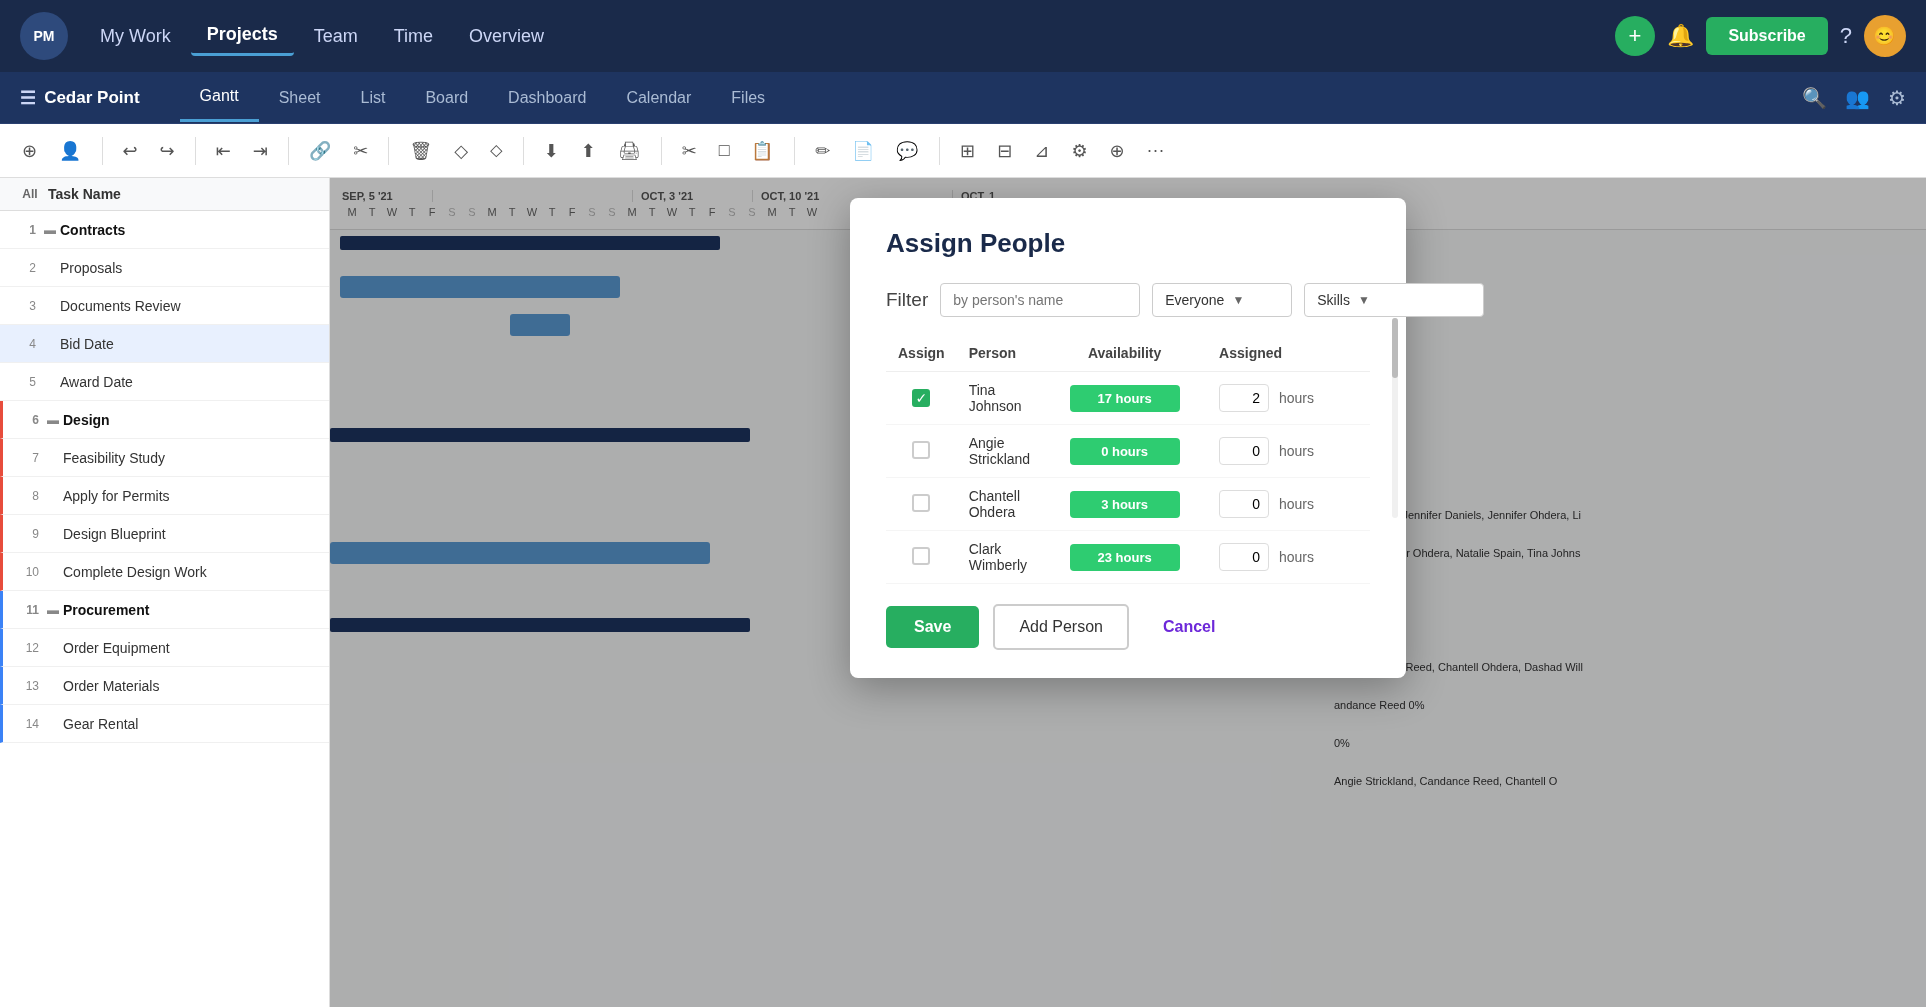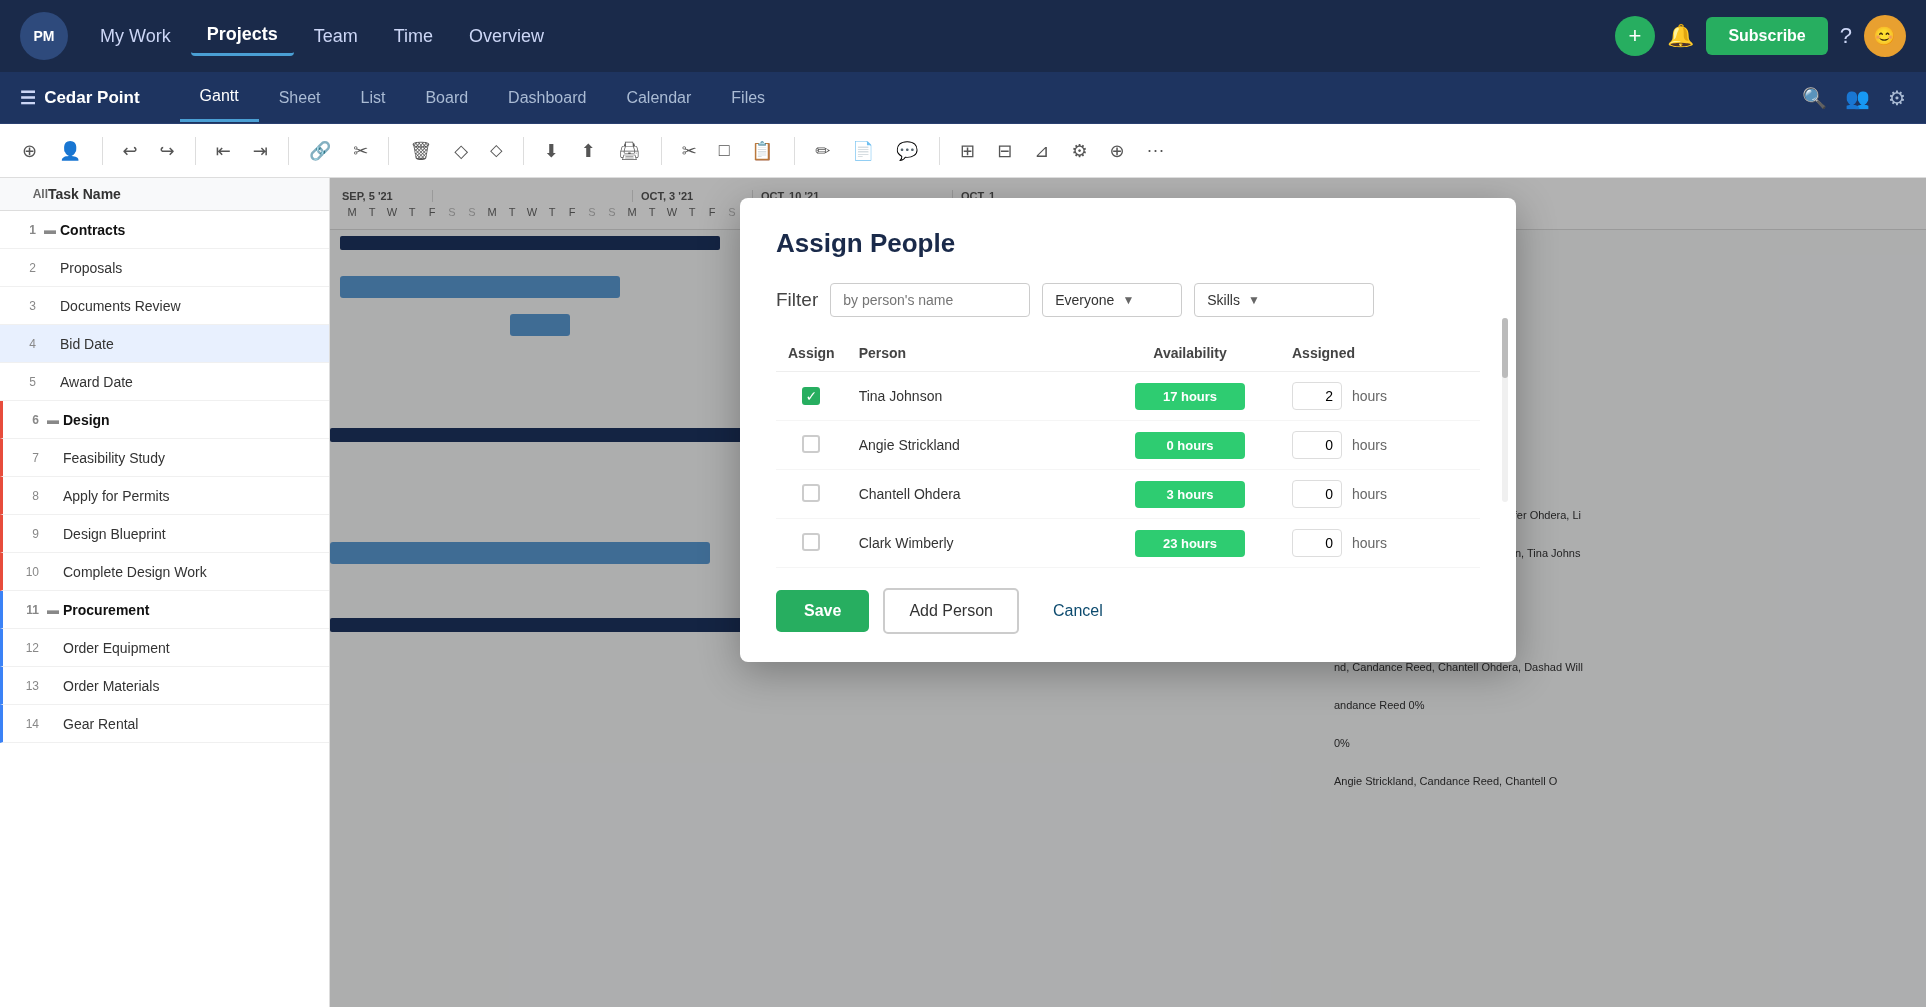--- a/index.html
+++ b/index.html
@@ -151,21 +151,21 @@
       display: flex;
       align-items: center;
       padding: 8px 12px;
       border-bottom: 1px solid #ddd;
       background: #f8f9fa;
       font-weight: 600;
       font-size: 14px;
       color: #333;
     }
     .task-list-header .all-col {
-      width: 36px; text-align: right; color: #666; font-size: 12px;
+      width: 36px; text-align: center; color: #666; font-size: 12px;
     }
     .task-row {
       display: flex;
       align-items: center;
       padding: 6px 8px;
       border-bottom: 1px solid #f0f0f0;
       font-size: 14px;
       min-height: 38px;
     }
     .task-row.selected { background: #e8f0fe; }
@@ -205,21 +205,21 @@
       display: flex;
       align-items: flex-start;
       justify-content: center;
       padding-top: 20px;
       z-index: 100;
     }
     .modal {
       background: white;
       border-radius: 8px;
       padding: 30px 36px 28px;
-      width: 776px;
+      width: 556px;
       box-shadow: 0 10px 40px rgba(0,0,0,0.3);
       position: relative;
     }
     .modal-title {
       font-size: 26px;
       font-weight: 600;
       color: #1a2a4a;
       margin-bottom: 24px;
     }
     .modal-filter-row {
@@ -366,25 +366,25 @@
       color: #333;
       border: 2px solid #ccc;
       padding: 12px 24px;
       border-radius: 5px;
       font-size: 16px;
       font-weight: 500;
       cursor: pointer;
     }
     .btn-cancel {
       background: none;
-      color: #0c4a6e;
+      color: #6d28d9;
       border: none;
       padding: 12px 20px;
       font-size: 16px;
-      font-weight: 400;
+      font-weight: 700;
       cursor: pointer;
     }
   </style>
 </head>
 <body>
 
 <div class="top-nav">
   <div class="logo-badge">
     <span>PM</span>
   </div>

